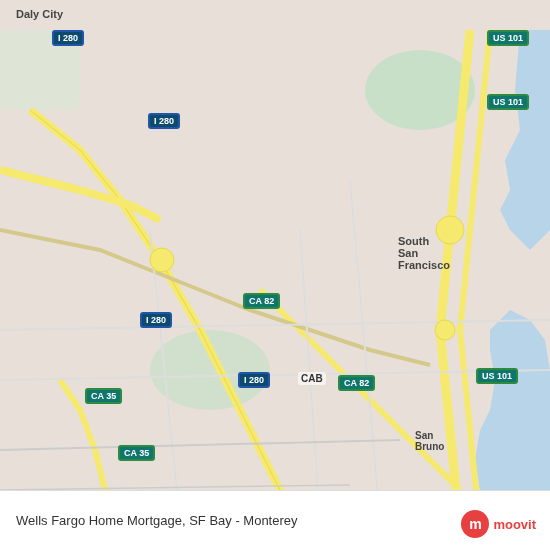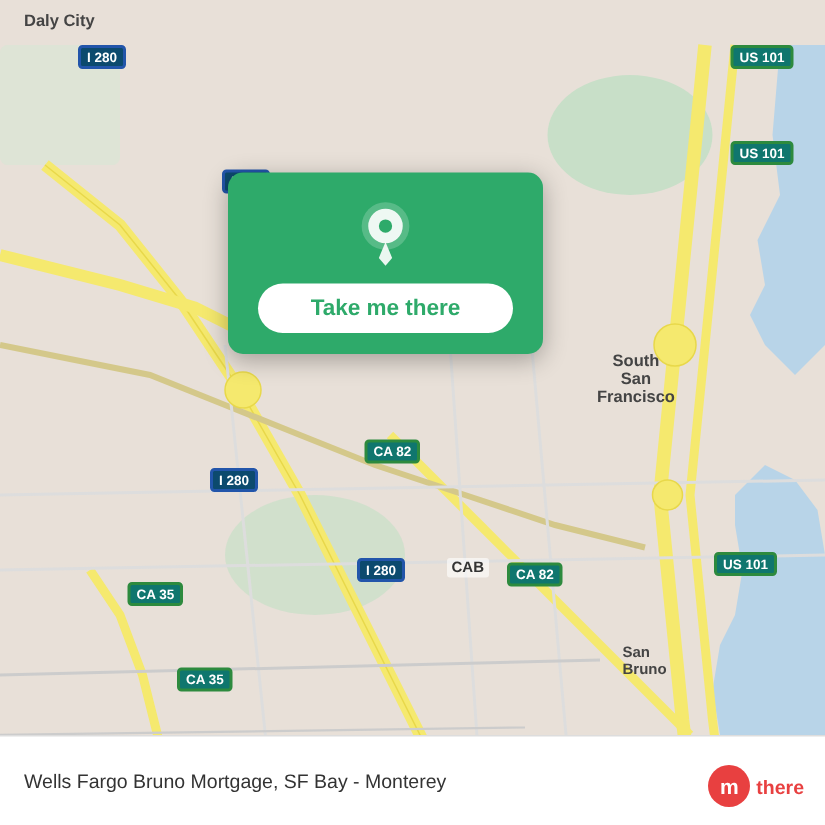--- a/index.html
+++ b/index.html
@@ -207,38 +207,28 @@
   <div class="road-badge green" style="top:30px;left:487px;">US 101</div>
   <div class="road-badge green" style="top:94px;left:487px;">US 101</div>
   <div class="road-badge green" style="top:368px;left:476px;">US 101</div>
   <div class="road-badge green" style="top:293px;left:243px;">CA 82</div>
   <div class="road-badge green" style="top:375px;left:338px;">CA 82</div>
   <div class="road-badge green" style="top:388px;left:85px;">CA 35</div>
   <div class="road-badge green" style="top:445px;left:118px;">CA 35</div>
 
   <div class="area-label" style="top:8px;left:16px;">Daly
 City</div>
-  <div class="area-label" style="top:235px;left:398px;text-align:center;">South<br>San<br>Francisco</div>
+  <div class="area-label" style="top:235px;left:398px;text-align:left;">South<br>San<br>Francisco</div>
   <div class="area-label" style="top:430px;left:415px;font-size:10px;">San<br>Bruno</div>
 
   <div style="position:absolute;top:372px;left:298px;font-size:10px;font-weight:bold;color:#333;background:rgba(255,255,255,0.6);padding:1px 3px;border-radius:2px;z-index:5;text-align:right;">CAB</div>
 
-  <div id="popup-card">
-
-    <svg id="popup-pin-icon" viewBox="0 0 46 52">
-      <circle cx="23" cy="20" r="18" fill="white" opacity="0.2"></circle>
-      <circle cx="23" cy="20" r="12" fill="white" opacity="0.9" stroke="white" stroke-width="2"></circle>
-      <circle cx="23" cy="20" r="5" fill="#2eaa6a"></circle>
-      <path d="M23,32 L28,44 L23,50 L18,44 Z" fill="white" opacity="0.9"></path>
-    </svg>
-    <button id="popup-button">Take me there</button>
-  </div>
 
 
   <div id="bottom-bar">
-    <div id="location-name">Wells Fargo Bruno Mortgage, SF Bay - Monterey</div>
+    <div id="location-name">Wells Fargo Home Mortgage, SF Bay - Monterey</div>
     <div id="moovit-logo">
       <div id="moovit-icon">m</div>
-      <span id="moovit-text">there</span>
+      <span id="moovit-text">moovit</span>
     </div>
   </div>
 
 </div>
 
 </body></html>

